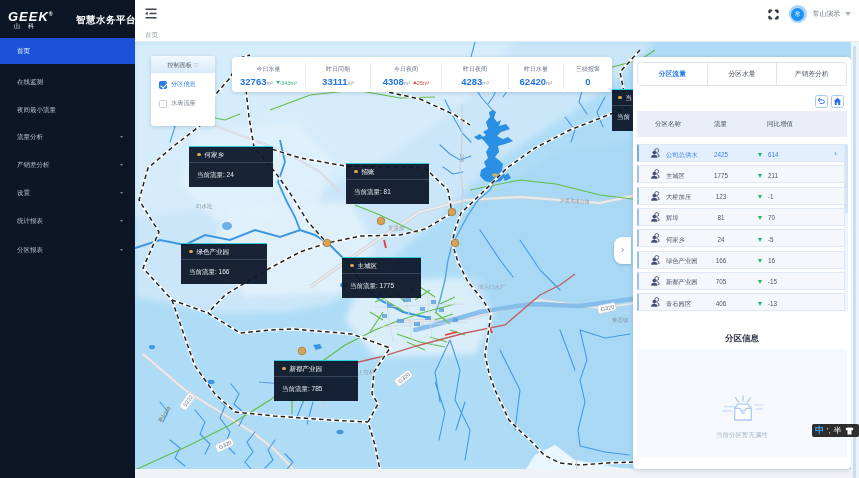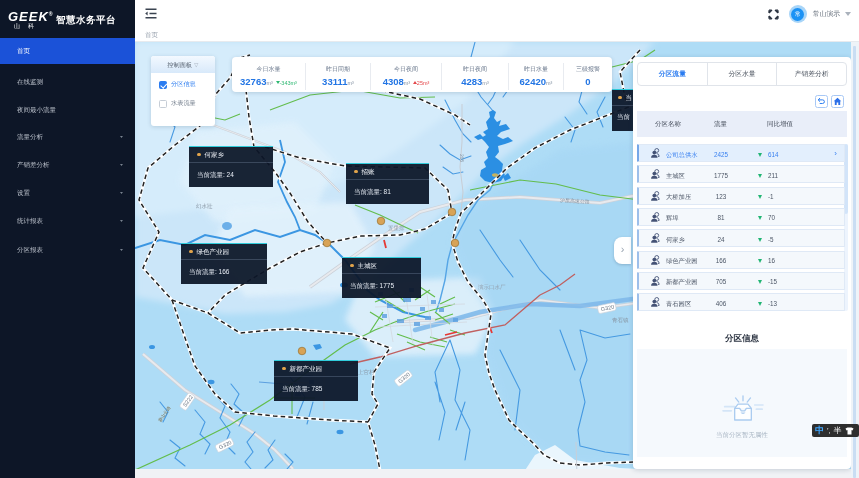--- a/index.html
+++ b/index.html
@@ -4,21 +4,21 @@
 <style>
 *{margin:0;padding:0;box-sizing:border-box;}
 html,body{width:859px;height:478px;overflow:hidden;font-family:"Liberation Sans",sans-serif;background:#f0f2f5;}
 #app{position:relative;width:859px;height:478px;}
 
 #side{position:absolute;left:0;top:0;width:135px;height:478px;background:#0d1627;z-index:30;}
 #logo{position:absolute;left:8px;top:8px;width:127px;height:26px;color:#fff;}
 #logo .gk{font-weight:bold;font-style:italic;font-size:13px;letter-spacing:1px;line-height:13px;}
 #logo .gk sup{font-size:5px;}
 #logo .sk{font-size:6px;letter-spacing:8px;margin-left:6px;line-height:7px;}
-#logo .tt{position:absolute;left:48px;top:6px;font-size:9.5px;font-weight:bold;letter-spacing:.5px;white-space:nowrap;}
+#logo .tt{position:absolute;left:68px;top:6px;font-size:9.5px;font-weight:bold;letter-spacing:.5px;white-space:nowrap;}
 .mi{position:absolute;left:0;width:135px;height:26px;line-height:26px;color:#bcc2cc;font-size:6.5px;padding-left:17px;}
 .mi.act{background:#1b52d8;color:#fff;}
 .mi .ar{position:absolute;right:11px;top:0;font-size:5px;color:#78828f;transform:scaleY(.7);}
 
 #topbar{position:absolute;left:135px;top:0;width:724px;height:28px;background:#fff;z-index:25;}
 #crumb{position:absolute;left:135px;top:28px;width:724px;height:14px;background:#fff;border-bottom:1px solid #e7eaee;z-index:25;font-size:6.5px;color:#98a1ad;line-height:13px;padding-left:10px;}
 #fold{position:absolute;left:10px;top:8px;width:12px;height:11px;}
 #tr-area{position:absolute;right:8px;top:0;height:28px;display:flex;align-items:center;z-index:26;}
 #fsico{width:11px;height:11px;margin-right:10px;}
 #avatar{width:18px;height:18px;border-radius:50%;background:#a8d5f8;display:flex;align-items:center;justify-content:center;margin-right:6px;}

